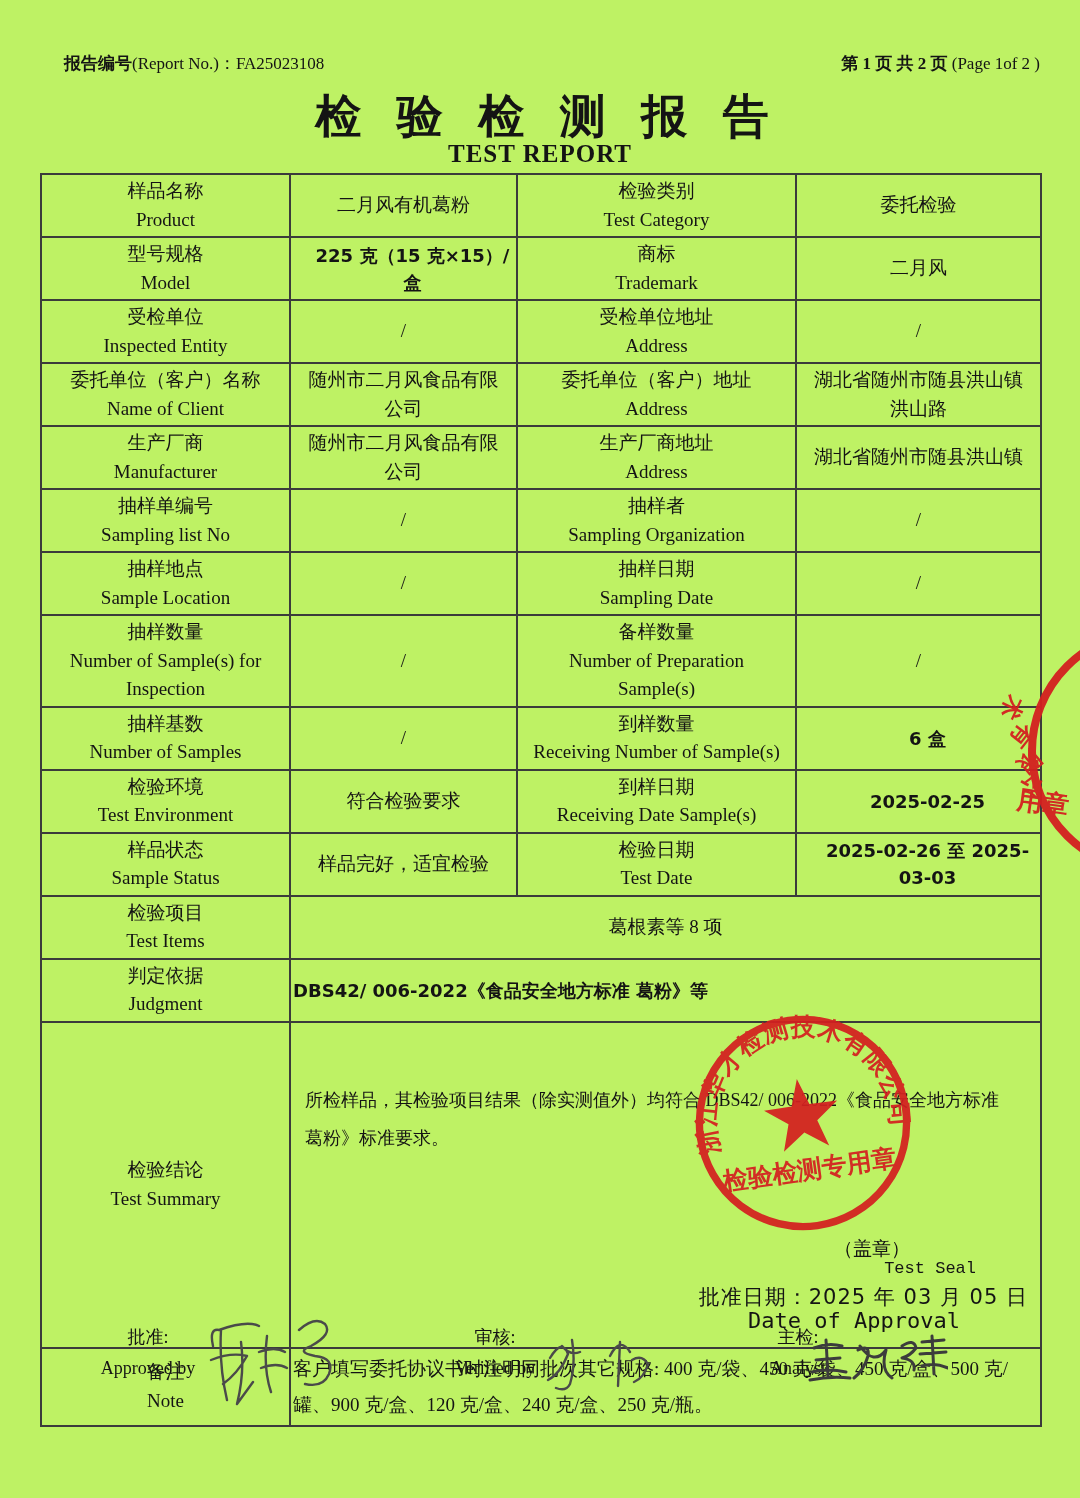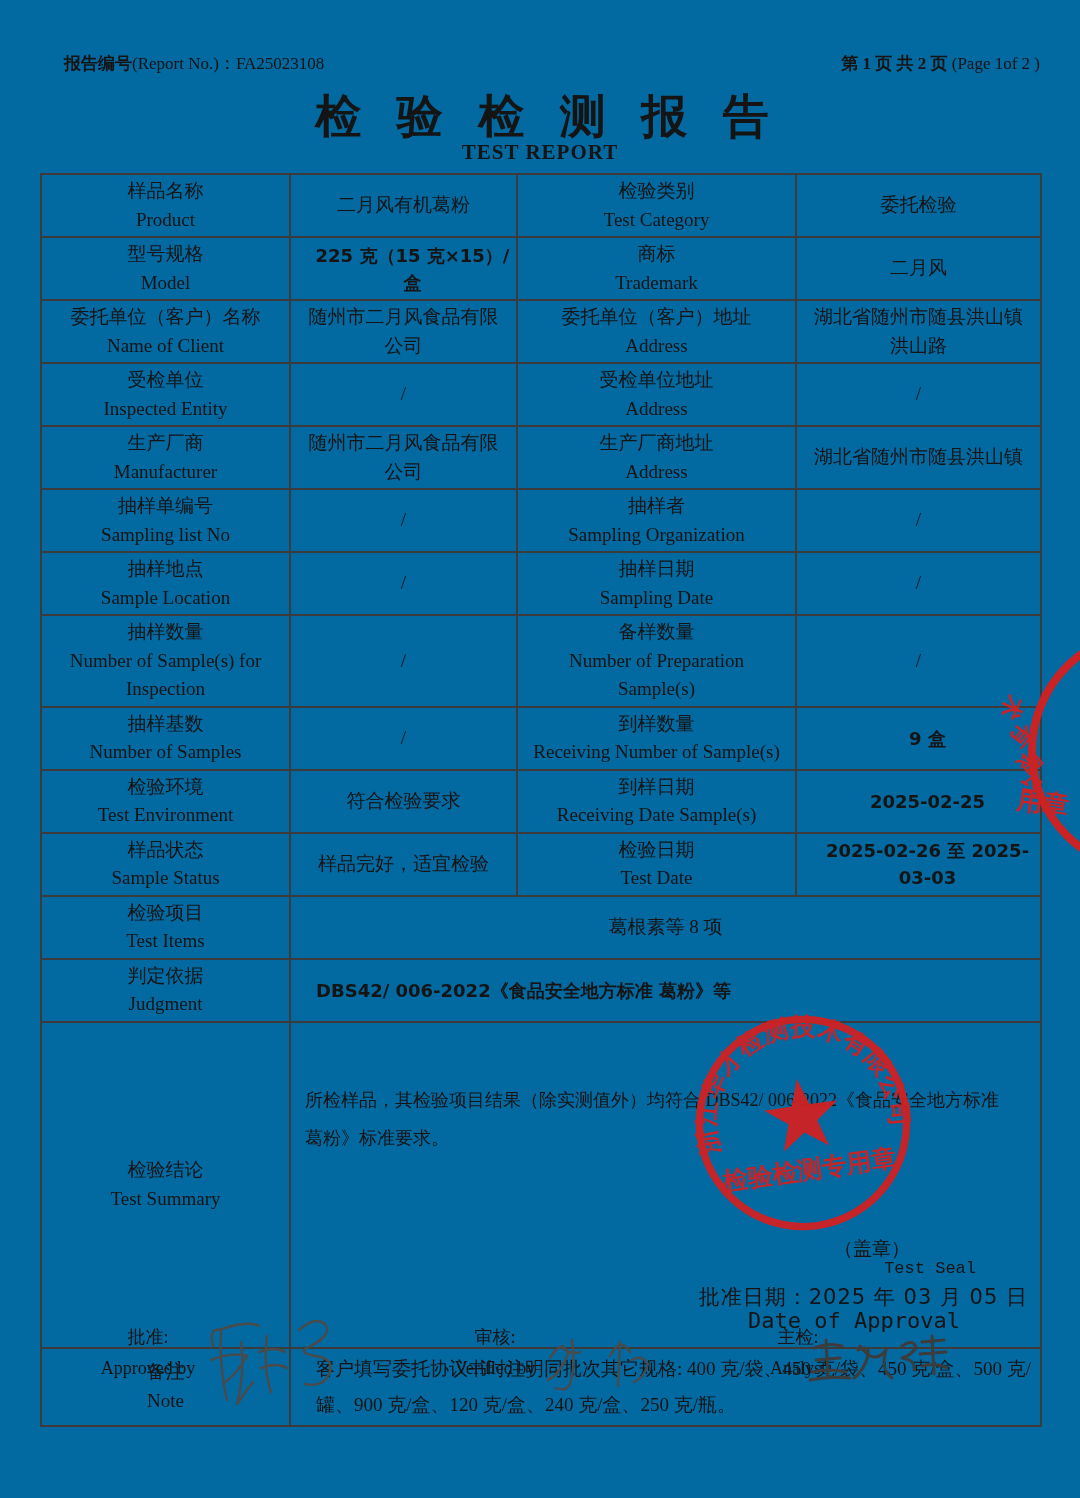--- a/index.html
+++ b/index.html
@@ -1,30 +1,30 @@
 <!DOCTYPE html>
 <html><head>
 <meta charset="utf-8">
 <style>
   html,body{margin:0;padding:0;background:#fff;}
-  .page{position:relative;width:1080px;height:1498px;background:#0369a1;overflow:hidden;
+  .page{position:relative;width:1080px;height:1498px;background:#bef264;overflow:hidden;
         font-family:"Liberation Serif","DejaVu Serif",serif;color:#141414;}
   .top-row{position:absolute;top:52px;left:64px;width:976px;display:flex;
            justify-content:space-between;font-size:17px;}
   .cjk-b{font-weight:bold;}
   .title{position:absolute;top:86px;left:0;width:100%;text-align:center;
          font-size:46px;font-weight:bold;letter-spacing:12px;margin-left:8px;}
   .subtitle{position:absolute;top:140px;left:0;width:100%;text-align:center;
-            font-size:21px;font-weight:bold;letter-spacing:1px;}
+            font-size:25px;font-weight:bold;letter-spacing:1px;}
   table.report{position:absolute;left:40px;top:173px;width:1000px;
                border-collapse:collapse;table-layout:fixed;}
   td{border:2px solid #3b3b3b;text-align:center;vertical-align:middle;font-size:19px;
      line-height:1.5;white-space:pre-line;padding:2px 4px;overflow:hidden;}
   td.num{font-family:"DejaVu Sans","Liberation Sans",sans-serif;font-weight:600;font-size:18px;padding-left:22px;}
-  td.left{text-align:left;padding-left:25px;}
+  td.left{text-align:left;padding-left:2px;}
   td.sum-val{position:relative;text-align:left;vertical-align:top;
              padding:22px 12px 0 14px;line-height:2.1;font-size:18px;}
   .seal-hint{position:absolute;right:130px;bottom:86px;font-size:19px;line-height:1.2;}
   .test-seal{position:absolute;right:64px;bottom:60px;font-size:17px;
              font-family:Liberation Mono, monospace;margin-top:24px;}
   .approval{position:absolute;right:12px;bottom:28px;font-size:21px;letter-spacing:1px;
             font-family:"DejaVu Sans","Liberation Sans",sans-serif;}
   .approval-en{position:absolute;right:80px;bottom:3px;font-size:22px;
                font-family:"DejaVu Sans Mono","Liberation Mono",monospace;}
   .seal-svg{position:absolute;left:692px;top:1012px;width:222px;height:222px;
@@ -73,38 +73,38 @@
       </tr>
       <tr style="height:58px">
         <td>型号规格
 Model</td>
         <td class="num">225 克（15 克×15）/盒</td>
         <td>商标
 Trademark</td>
         <td>二月风</td>
       </tr>
       <tr style="height:58px">
+        <td>受检单位
+Inspected Entity</td>
+        <td>/</td>
+        <td>受检单位地址
+Address</td>
+        <td>/</td>
+      </tr>
+      <tr style="height:58px">
         <td>委托单位（客户）名称
 Name of Client</td>
         <td>随州市二月风食品有限
 公司</td>
         <td>委托单位（客户）地址
 Address</td>
         <td>湖北省随州市随县洪山镇
 洪山路</td>
       </tr>
       <tr style="height:58px">
-        <td>受检单位
-Inspected Entity</td>
-        <td>/</td>
-        <td>受检单位地址
-Address</td>
-        <td>/</td>
-      </tr>
-      <tr style="height:58px">
         <td>生产厂商
 Manufacturer</td>
         <td>随州市二月风食品有限
 公司</td>
         <td>生产厂商地址
 Address</td>
         <td>湖北省随州市随县洪山镇</td>
       </tr>
       <tr style="height:58px">
         <td>抽样单编号
@@ -131,21 +131,21 @@
 Number of Preparation
 Sample(s)</td>
         <td>/</td>
       </tr>
       <tr style="height:58px">
         <td>抽样基数
 Number of Samples</td>
         <td>/</td>
         <td>到样数量
 Receiving Number of Sample(s)</td>
-        <td class="num">9 盒</td>
+        <td class="num">6 盒</td>
       </tr>
       <tr style="height:58px">
         <td>检验环境
 Test Environment</td>
         <td>符合检验要求</td>
         <td>到样日期
 Receiving Date Sample(s)</td>
         <td class="num">2025-02-25</td>
       </tr>
       <tr style="height:58px">

